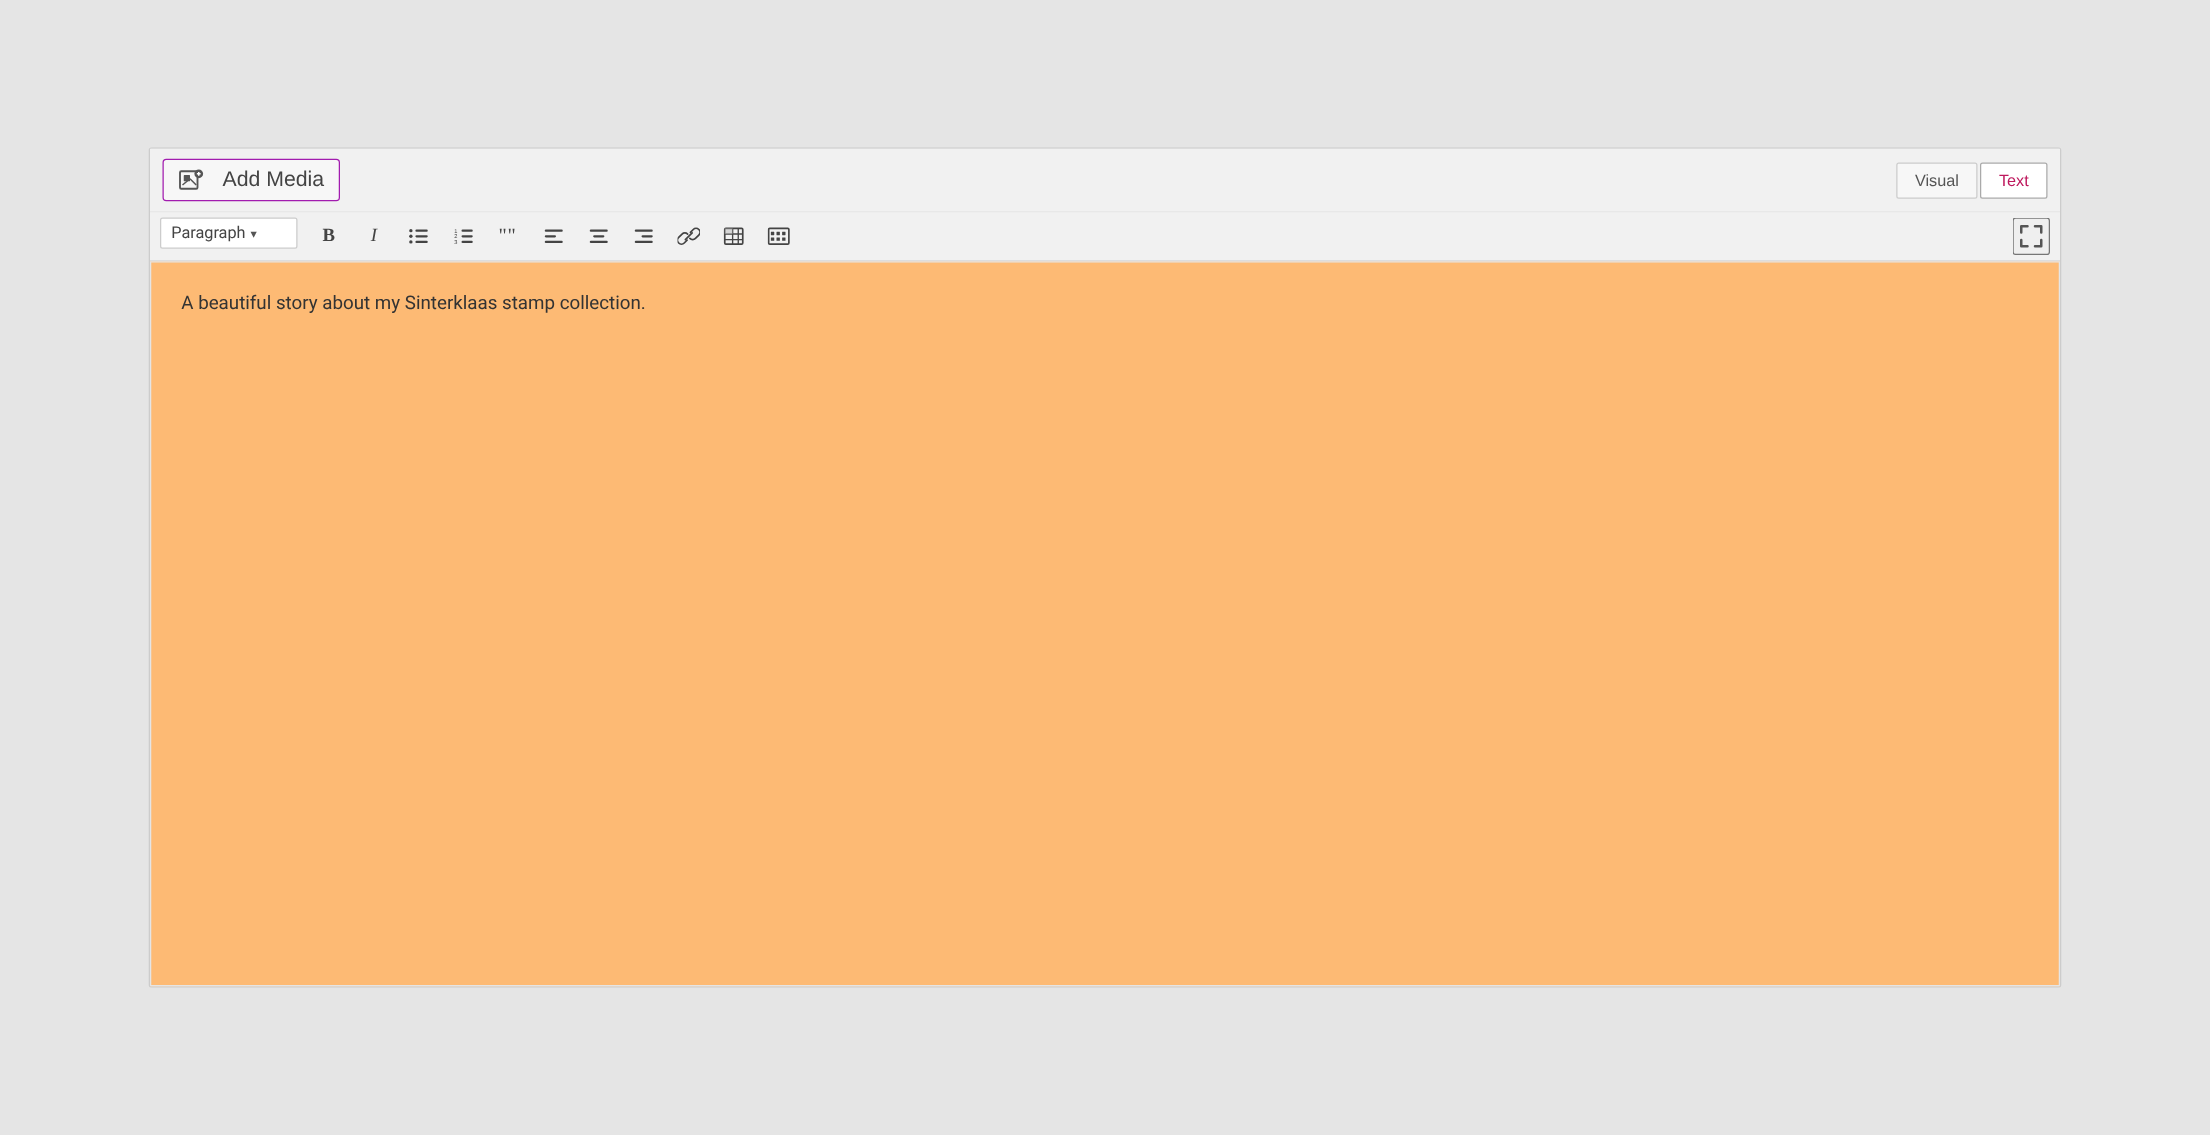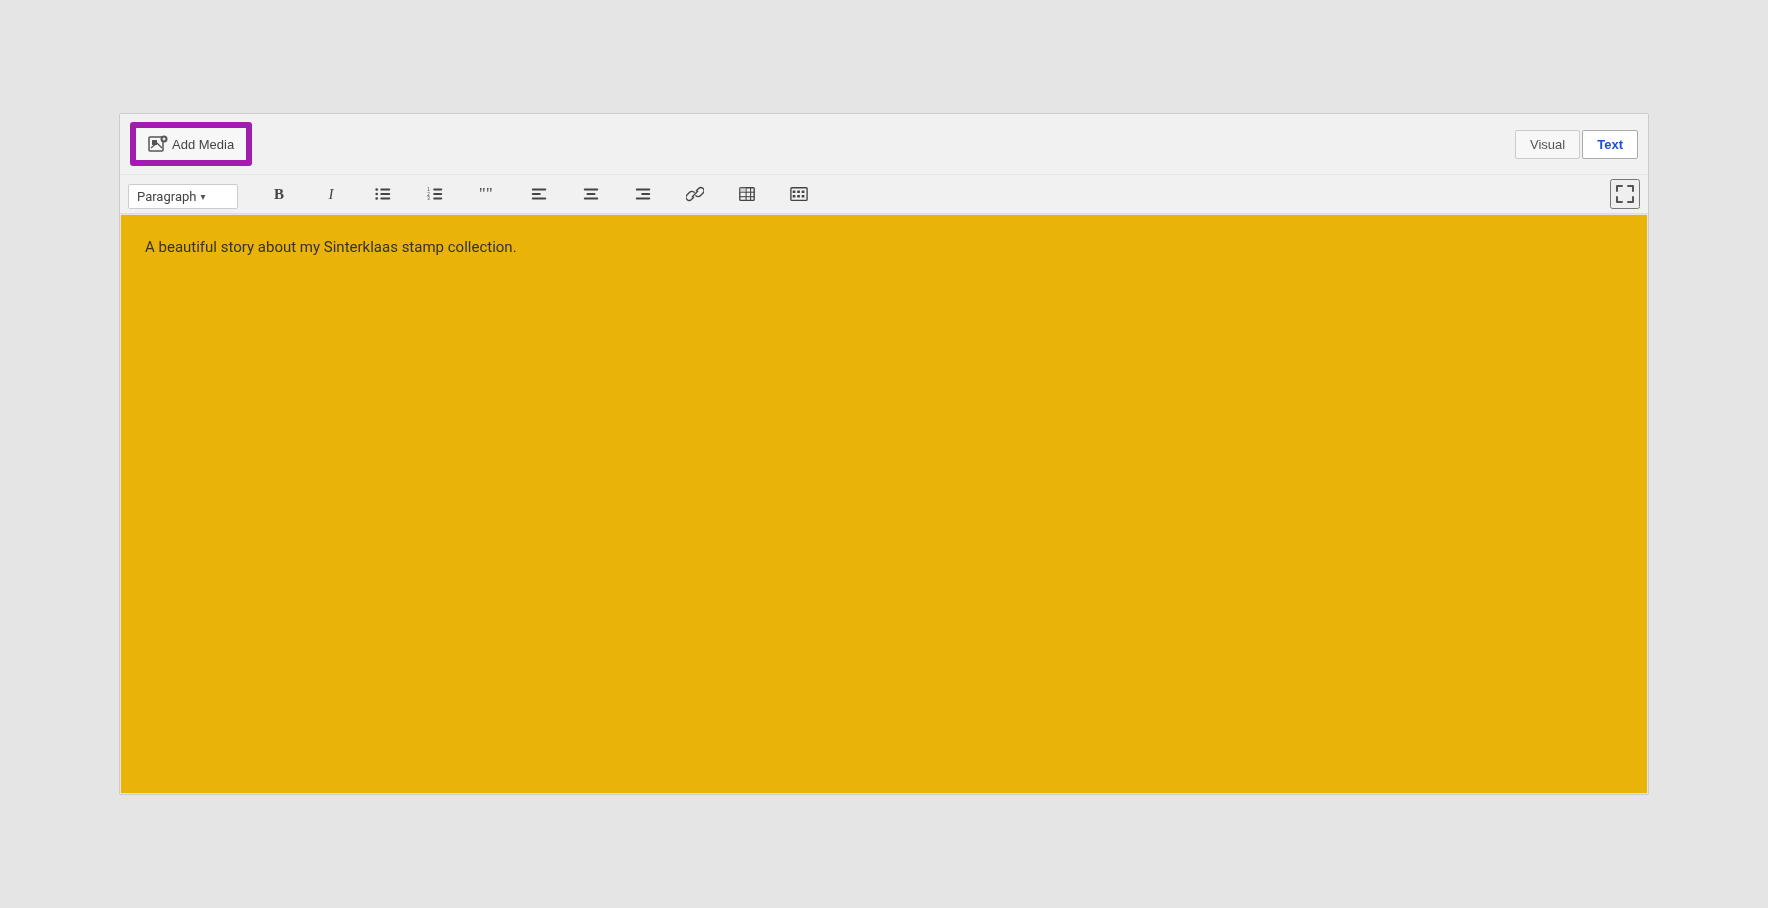--- a/index.html
+++ b/index.html
@@ -22,26 +22,26 @@
       display: flex;
       justify-content: space-between;
       align-items: center;
       padding: 8px 10px;
       background: #f1f1f1;
       border-bottom: 1px solid #e5e5e5;
     }
     .add-media-btn {
       display: flex;
       align-items: center;
-      gap: 4px;
+      gap: 15px;
       background: #f7f7f7;
-      border: 6px solid #a21caf;
+      border: 1px solid #a21caf;
       border-radius: 3px;
       padding: 6px 12px;
-      font-size: 13px;
+      font-size: 17px;
       color: #444;
       cursor: pointer;
       font-weight: 500;
     }
     .media-icon {
       width: 20px;
       height: 20px;
     }
     .view-toggle {
       display: flex;
@@ -53,28 +53,27 @@
       background: #f7f7f7;
       border: 1px solid #cccccc;
       font-size: 13px;
       color: #555;
       cursor: pointer;
       border-radius: 2px;
     }
     .view-btn.active {
       background: #fff;
       border-color: #aaa;
-      color: #1d4ed8;
-      font-weight: bold;
+      color: #be185d;
     }
     
     .toolbar {
       display: flex;
-      align-items: flex-end;
-      gap: 18px;
+      align-items: flex-start;
+      gap: 2px;
       padding: 4px 8px;
       background: #f1f1f1;
       border-bottom: 1px solid #dddddd;
     }
     .toolbar-select {
       display: flex;
       align-items: center;
       gap: 4px;
       background: #fff;
       border: 1px solid #cccccc;
@@ -111,21 +110,21 @@
       align-items: center;
       justify-content: center;
       width: 30px;
       height: 30px;
       cursor: pointer;
       color: #555;
       margin-left: auto;
     }
     
     .editor-area {
-      background: #eab308;
+      background: #fdba74;
       border: 1px solid #e5e5e5;
       margin: 0;
       min-height: 580px;
       padding: 20px 24px;
       font-size: 15px;
       color: #333;
       line-height: 1.6;
     }
     .editor-content p {
       margin-bottom: 20px;

